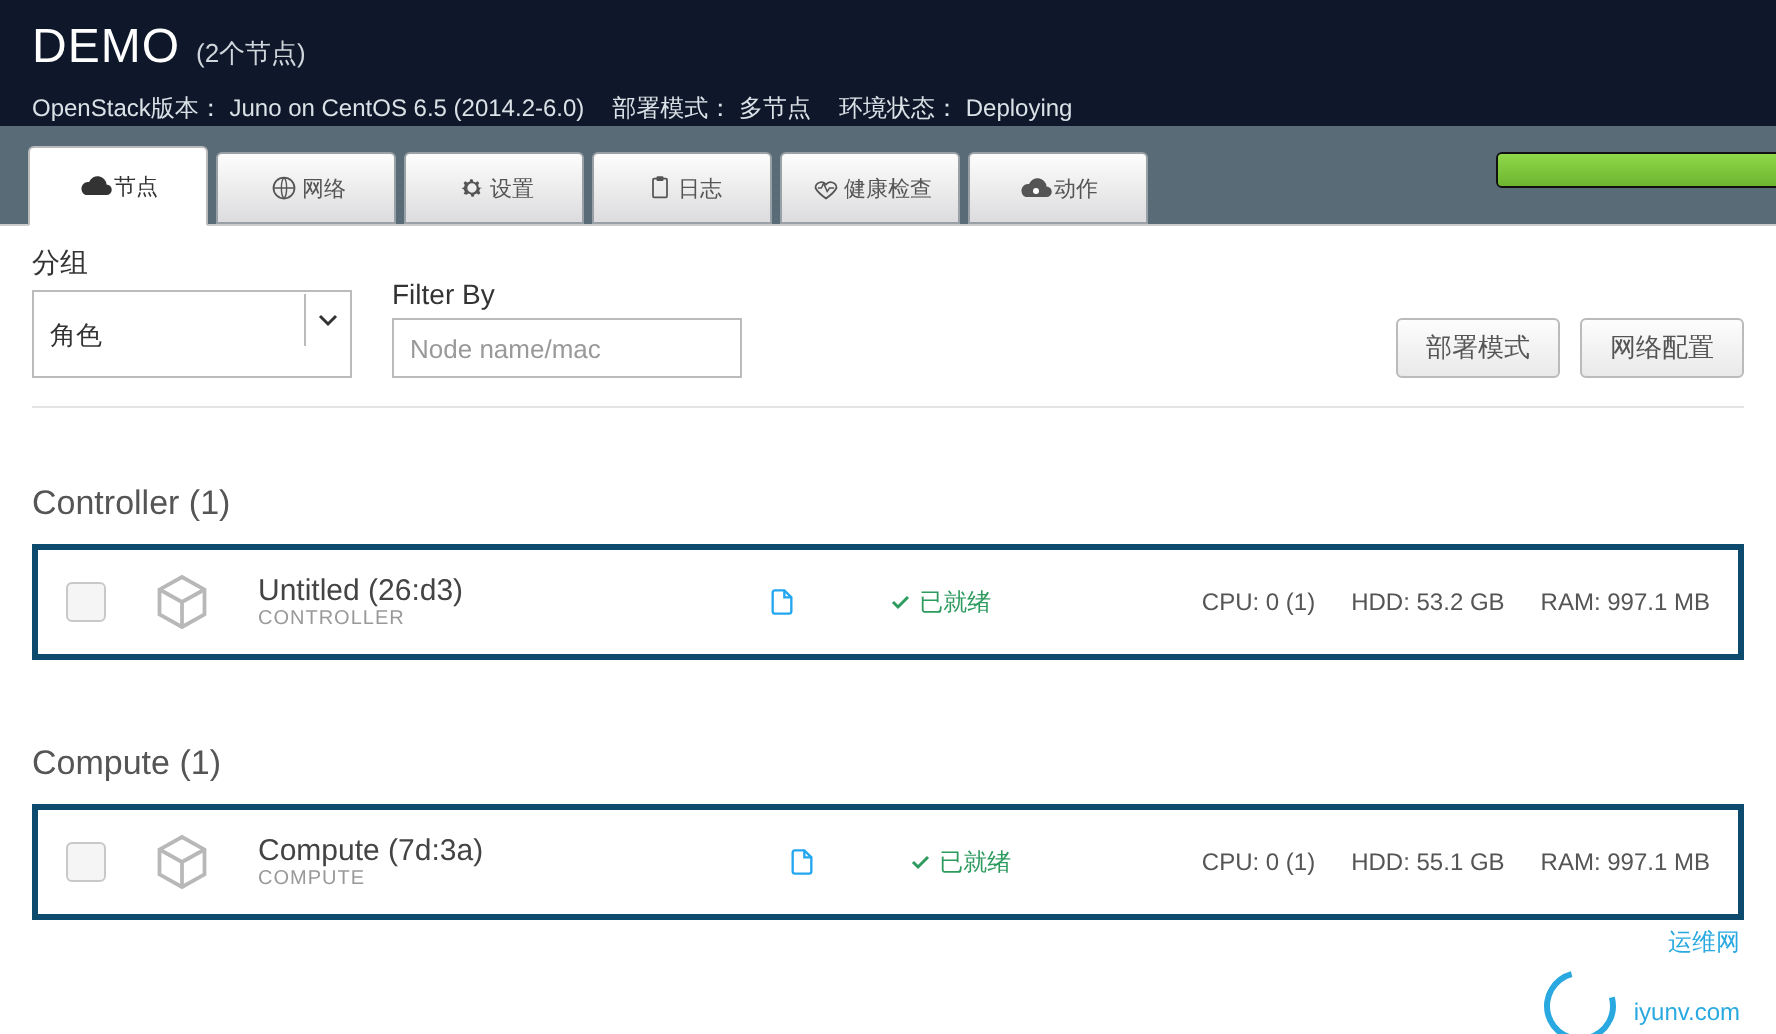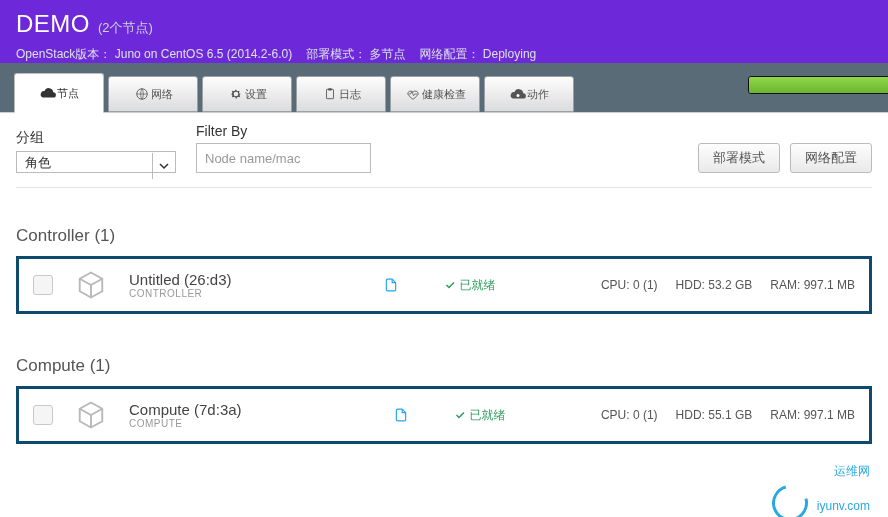--- a/index.html
+++ b/index.html
@@ -4,21 +4,21 @@
 <style>
   * { box-sizing: border-box; margin: 0; padding: 0; }
   body {
     font-family: "Helvetica Neue", Arial, "Microsoft YaHei", sans-serif;
     width: 888px;
     height: 517px;
     overflow: hidden;
     background: #fff;
   }
   .header {
-    background: #6d28d9;
+    background: #0f172a;
     padding: 10px 16px 0 16px;
     color: #fff;
     position: relative;
   }
   .title-row { display: flex; align-items: baseline; gap: 8px; }
   .title { font-size: 24px; font-weight: 300; letter-spacing: .5px; }
   .subtitle { font-size: 13px; color: #cfd6db; }
   .info-row { margin-top: 8px; font-size: 12px; color: #dbe2e7; display: flex; gap: 14px; }
   .tabs-outer {
     background: #5a6b78;
@@ -65,21 +65,21 @@
   .content {
     background: #fff;
     border-top: 1px solid #ccc;
     padding: 10px 16px 30px 16px;
   }
   .filter-bar { display: flex; align-items: flex-end; gap: 20px; padding-bottom: 10px; }
   .filter-col { display: flex; flex-direction: column; gap: 4px; }
   .filter-label { font-size: 14px; color: #333; }
   .select-wrap { position: relative; display: inline-block; }
   select {
-    width: 160px; height: 22px; padding: 0 24px 0 8px; font-size: 13px;
+    width: 160px; height: 44px; padding: 0 24px 0 8px; font-size: 13px;
     border: 1px solid #bbb; background: #fff; appearance: none;
     color: #333;
   }
   .select-caret {
     position: absolute; right: 2px; top: 2px; width: 22px; height: 26px;
     border-left: 1px solid #bbb; display: flex; align-items: center; justify-content: center;
     pointer-events: none;
   }
   input[type=text] {
     width: 175px; height: 30px; padding: 0 8px; font-size: 13px;
@@ -139,21 +139,21 @@
   <div class="info-row">
     <span>
       <span>OpenStack版本：</span>
       <span>Juno on CentOS 6.5 (2014.2-6.0)</span>
     </span>
     <span>
       <span>部署模式：</span>
       <span>多节点</span>
     </span>
     <span>
-      <span>网络配置：</span>
+      <span>环境状态：</span>
       <span>Deploying</span>
     </span>
   </div>
 </div>
 
 <div class="tabs-outer">
   <div class="tab active">
     <svg viewBox="0 0 24 16">
         <path d="M19 7a6 6 0 00-11.6-1.6A4.5 4.5 0 005 14h14a3.5 3.5 0 000-7z"></path>
       </svg>

